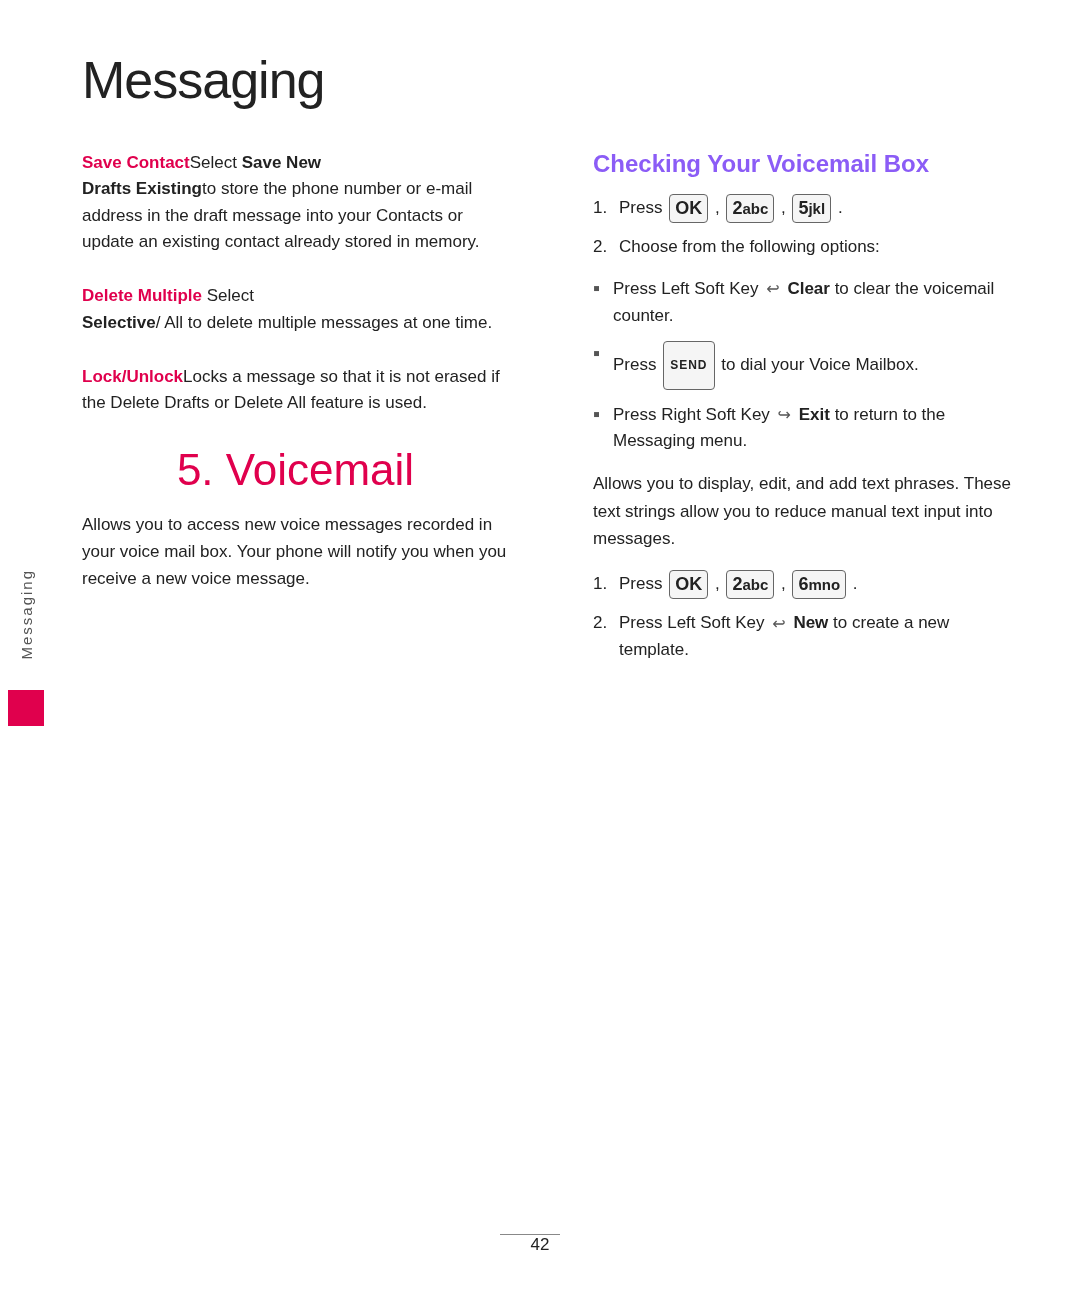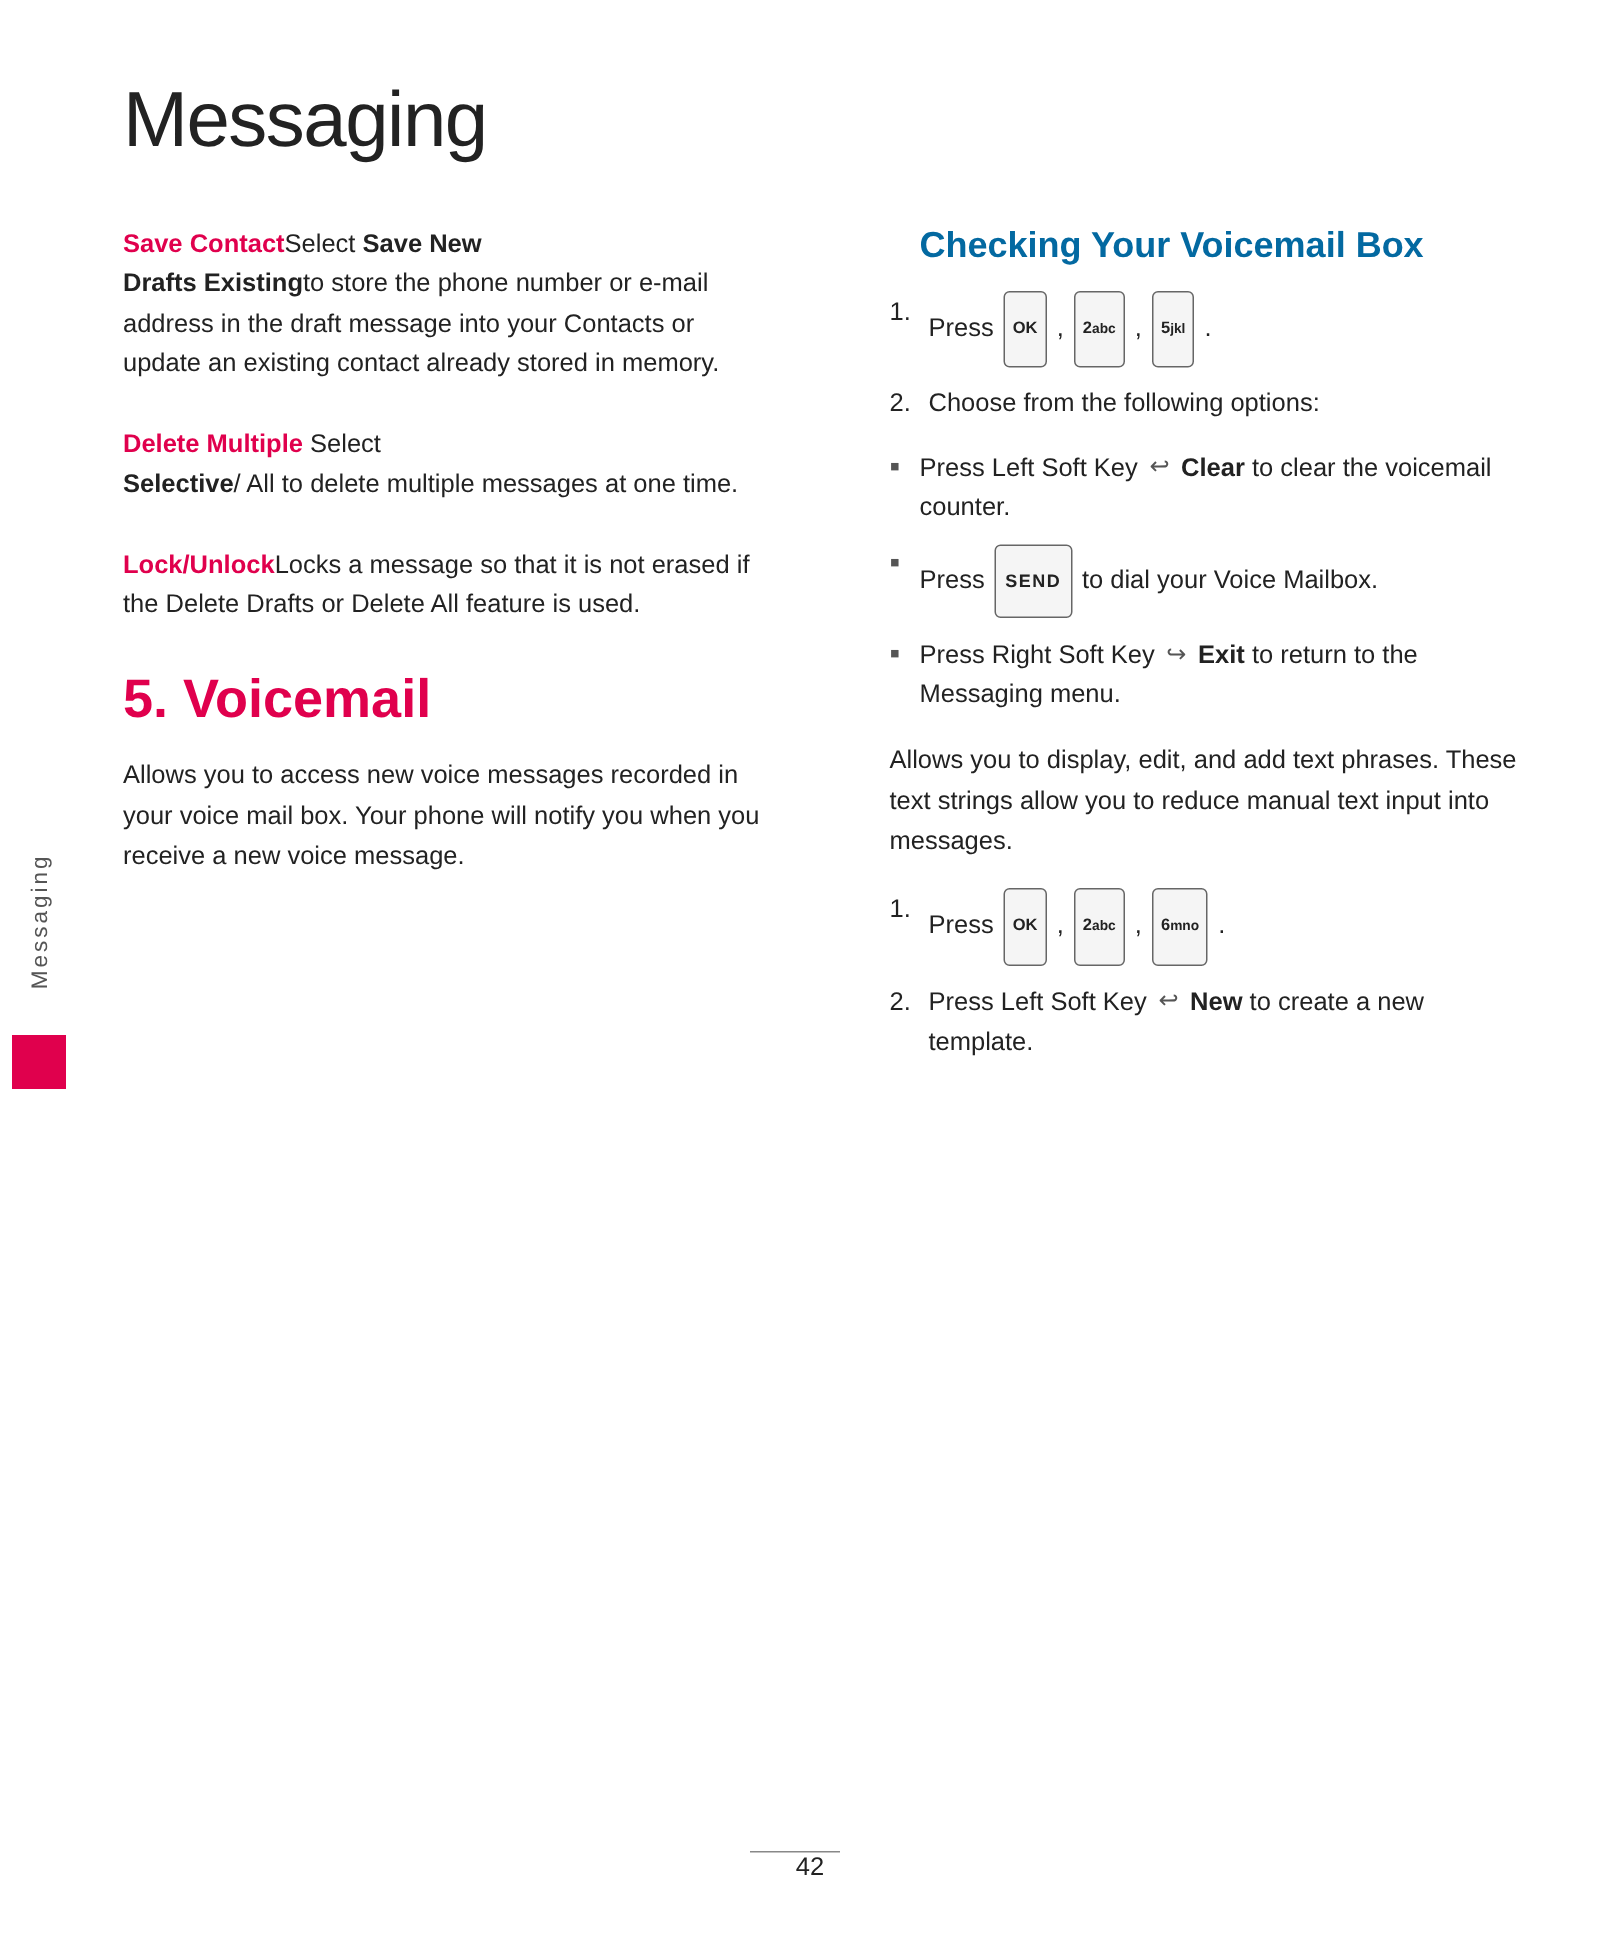--- a/index.html
+++ b/index.html
@@ -94,33 +94,33 @@
 
     .section-block {
       margin-bottom: 28px;
       font-size: 17px;
       line-height: 1.55;
       color: #222;
     }
 
     
     .section-heading {
-      font-size: 36px;
-      font-weight: 700;
+      font-size: 44px;
+      font-weight: 400;
       color: #e0004d;
       margin-bottom: 16px;
       margin-top: 10px;
+      text-align: center;
     }
 
     .section-heading-dark {
       font-size: 24px;
       font-weight: 700;
-      color: #0369a1;
+      color: #8b5cf6;
       margin-bottom: 16px;
-      margin-left: 20px;
     }
 
     .body-text {
       font-size: 17px;
       line-height: 1.6;
       color: #222;
       margin-bottom: 18px;
     }
 
     
@@ -168,22 +168,22 @@
       min-width: 12px;
     }
 
     
     .key-btn {
       display: inline-flex;
       align-items: center;
       justify-content: center;
       border: 1.5px solid #666;
       border-radius: 4px;
-      padding: 17px 5px;
-      font-size: 11px;
+      padding: 1px 5px;
+      font-size: 18px;
       font-weight: 600;
       color: #222;
       background: #f5f5f5;
       min-width: 28px;
       line-height: 1.4;
       vertical-align: middle;
       margin: 0 2px;
     }
 
     

